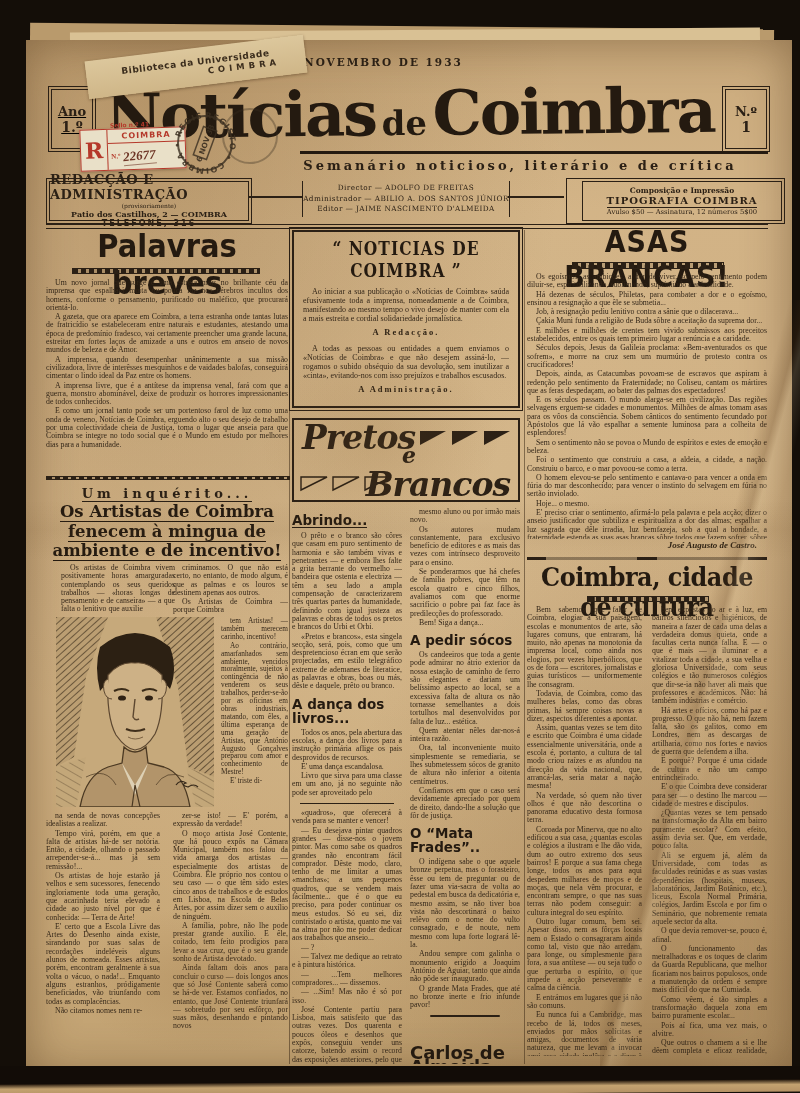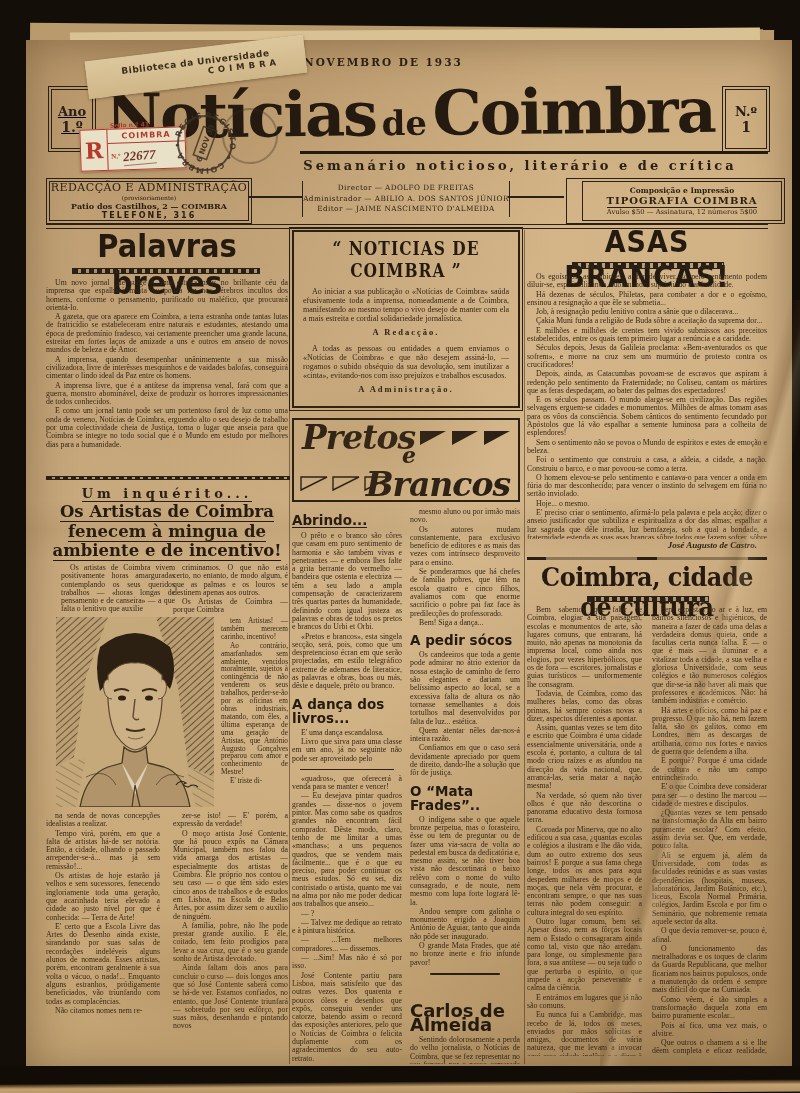--- a/index.html
+++ b/index.html
@@ -105,21 +105,21 @@
   </text>
   <g transform="rotate(-70 31 31)">
     <rect x="16" y="24" width="30" height="14" fill="none" stroke="#3a2e20" stroke-width="1.5" opacity="0.8"></rect>
     <text x="31" y="34" text-anchor="middle" font-family="DejaVu Sans, sans-serif" font-size="7.5" font-weight="bold" fill="#3a2e20" opacity="0.9">6 NOV 33</text>
   </g>
 </svg>
 <div class="abs" style="left:222px;top:108px;width:52px;height:52px;border:2px solid rgba(58,46,32,.35);border-radius:50%;"></div>
 
 <div class="abs dbox" style="left:46px;top:178px;width:200px;height:40px;">
   <div class="dbox-in ink" style="line-height:1.15;">
-    <div class="serif" style="font-size:11px;font-weight:normal;letter-spacing:.5px;">REDACÇÃO E ADMINISTRAÇÃO</div>
+    <div class="serif" style="font-size:13px;font-weight:bold;letter-spacing:.5px;">REDACÇÃO E ADMINISTRAÇÃO</div>
     <div class="serif" style="font-size:6px;">(provisoriamente)</div>
     <div class="serif" style="font-size:8px;font-weight:bold;">Patio dos Castilhos, 2 — COIMBRA</div>
     <div class="sans" style="font-size:8px;font-weight:bold;letter-spacing:2px;">TELEFONE, 316</div>
   </div>
 </div>
 
 <div class="abs" style="left:248px;top:196px;width:54px;height:2px;background:#2b2015;"></div>
 <div class="abs" style="left:508px;top:196px;width:56px;height:2px;background:#2b2015;"></div>
 <div class="abs ink" style="left:302px;top:181px;width:206px;height:36px;border-left:1.5px solid #2b2015;border-right:1.5px solid #2b2015;
             display:flex;flex-direction:column;align-items:center;justify-content:center;line-height:1.45;">
@@ -255,20 +255,21 @@
 </div>
 
 <div class="abs" style="left:292px;top:508px;width:110px;height:556px;overflow:hidden;">
   <h3 class="subhead" style="border-bottom:1px solid #241a10;display:inline-block;">Abrindo...</h3>
   <div class="txt">
       <p>O prêto e o branco são côres que casam em puro sentimento de harmonia e são também vivas e penetrantes — e embora lhes falte a grita berrante do vermelho — bandeira que ostenta e electriza — têm a seu lado a ampla compensação de caracterizarem três quartas partes da humanidade, definindo com igual justeza as palavras e obras de todos os pretos e brancos do Urbi et Orbi.</p>
       <p>«Pretos e brancos», esta singela secção, será, pois, como que um despretencioso écran em que serão projectadas, em estilo telegráfico extreme de ademanes de literatice, as palavras e obras, boas ou más, dêste e daquele, prêto ou branco.</p>
     </div>
   <h3 class="subhead">A dança dos livros...</h3>
   <div class="txt">
+      <p>Todos os anos, pela abertura das escolas, a dança dos livros para a instrução primária aflige os pais desprovidos de recursos.</p>
       <p>E' uma dança escandalosa.</p>
       <p>Livro que sirva para uma classe em um ano, já no seguinte não pode ser aproveitado pelo</p>
     </div>
   <div style="height:1px;background:#2b2015;margin:5px 8px;"></div>
   <div class="txt">
       <p>«quadros», que oferecerá à venda para se manter e vencer!</p>
       <p>— Eu desejava pintar quadros grandes — disse-nos o jovem pintor. Mas como sabe os quadros grandes não encontram fácil comprador. Dêste modo, claro, tenho de me limitar a umas «manchas»; a uns pequenos quadros, que se vendem mais fácilmente... que é o que eu preciso, para poder continuar os meus estudos. Só eu sei, diz contristado o artista, quanto me vai na alma por não me poder dedicar aos trabalhos que anseio...</p>
       <p>— ?</p>
       <p>— Talvez me dedique ao retrato e à pintura histórica.</p>
       <p>— ...Tem melhores compradores... — dissemos.</p>
@@ -281,20 +282,21 @@
   <div class="txt">
       <p>mesmo aluno ou por irmão mais novo.</p>
       <p>Os autores mudam constantemente, para exclusivo benefício de editores e as mais das vezes com intrínseco desproveito para o ensino.</p>
       <p>Se ponderarmos que há chefes de família pobres, que têm na escola quatro e cinco filhos, avaliamos com que enorme sacrifício o pobre pai faz face às predilecções do professorado.</p>
       <p>Bem! Siga a dança...</p>
     </div>
   <h3 class="subhead">A pedir sócos</h3>
   <div class="txt">
       <p>Os candeeiros que toda a gente pode admirar no átrio exterior da nossa estação de caminho de ferro são elegantes e dariam um belíssimo aspecto ao local, se a excessiva falta de altura os não tornasse semelhantes a dois tortulhos mal desenvolvidos por falta de luz... estética.</p>
       <p>Quem atentar nêles dar-nos-á inteira razão.</p>
+      <p>Ora, tal inconveniente muito simplesmente se remediaria, se lhes submetessem sócos de granito de altura não inferior a oitenta centímetros.</p>
       <p>Confiamos em que o caso será devidamente apreciado por quem de direito, dando-lhe a solução que fôr de justiça.</p>
     </div>
   <h3 class="subhead">O “Mata Frades”..</h3>
   <div class="txt">
       <p>O indígena sabe o que aquele bronze perpetua, mas o forasteiro, êsse ou tem de preguntar ou de fazer uma via-sacra de volta ao pedestal em busca da dedicatória e, mesmo assim, se não tiver boa vista não descortinará o baixo relêvo com o nome do vulto consagrado, e de noute, nem mesmo com lupa forte logrará lê-la.</p>
       <p>Andou sempre com galinha o monumento erigido a Joaquim António de Aguiar, tanto que ainda não pôde ser inaugurado.</p>
       <p>O grande Mata Frades, que até no bronze inerte e frio infunde pavor!</p>
     </div>
   <div style="height:2px;background:#2b2015;margin:5px 20px;border-radius:2px;"></div>
   <h3 class="subhead" style="font-size:18px;margin-top:29px;">Carlos de Almeida</h3>

